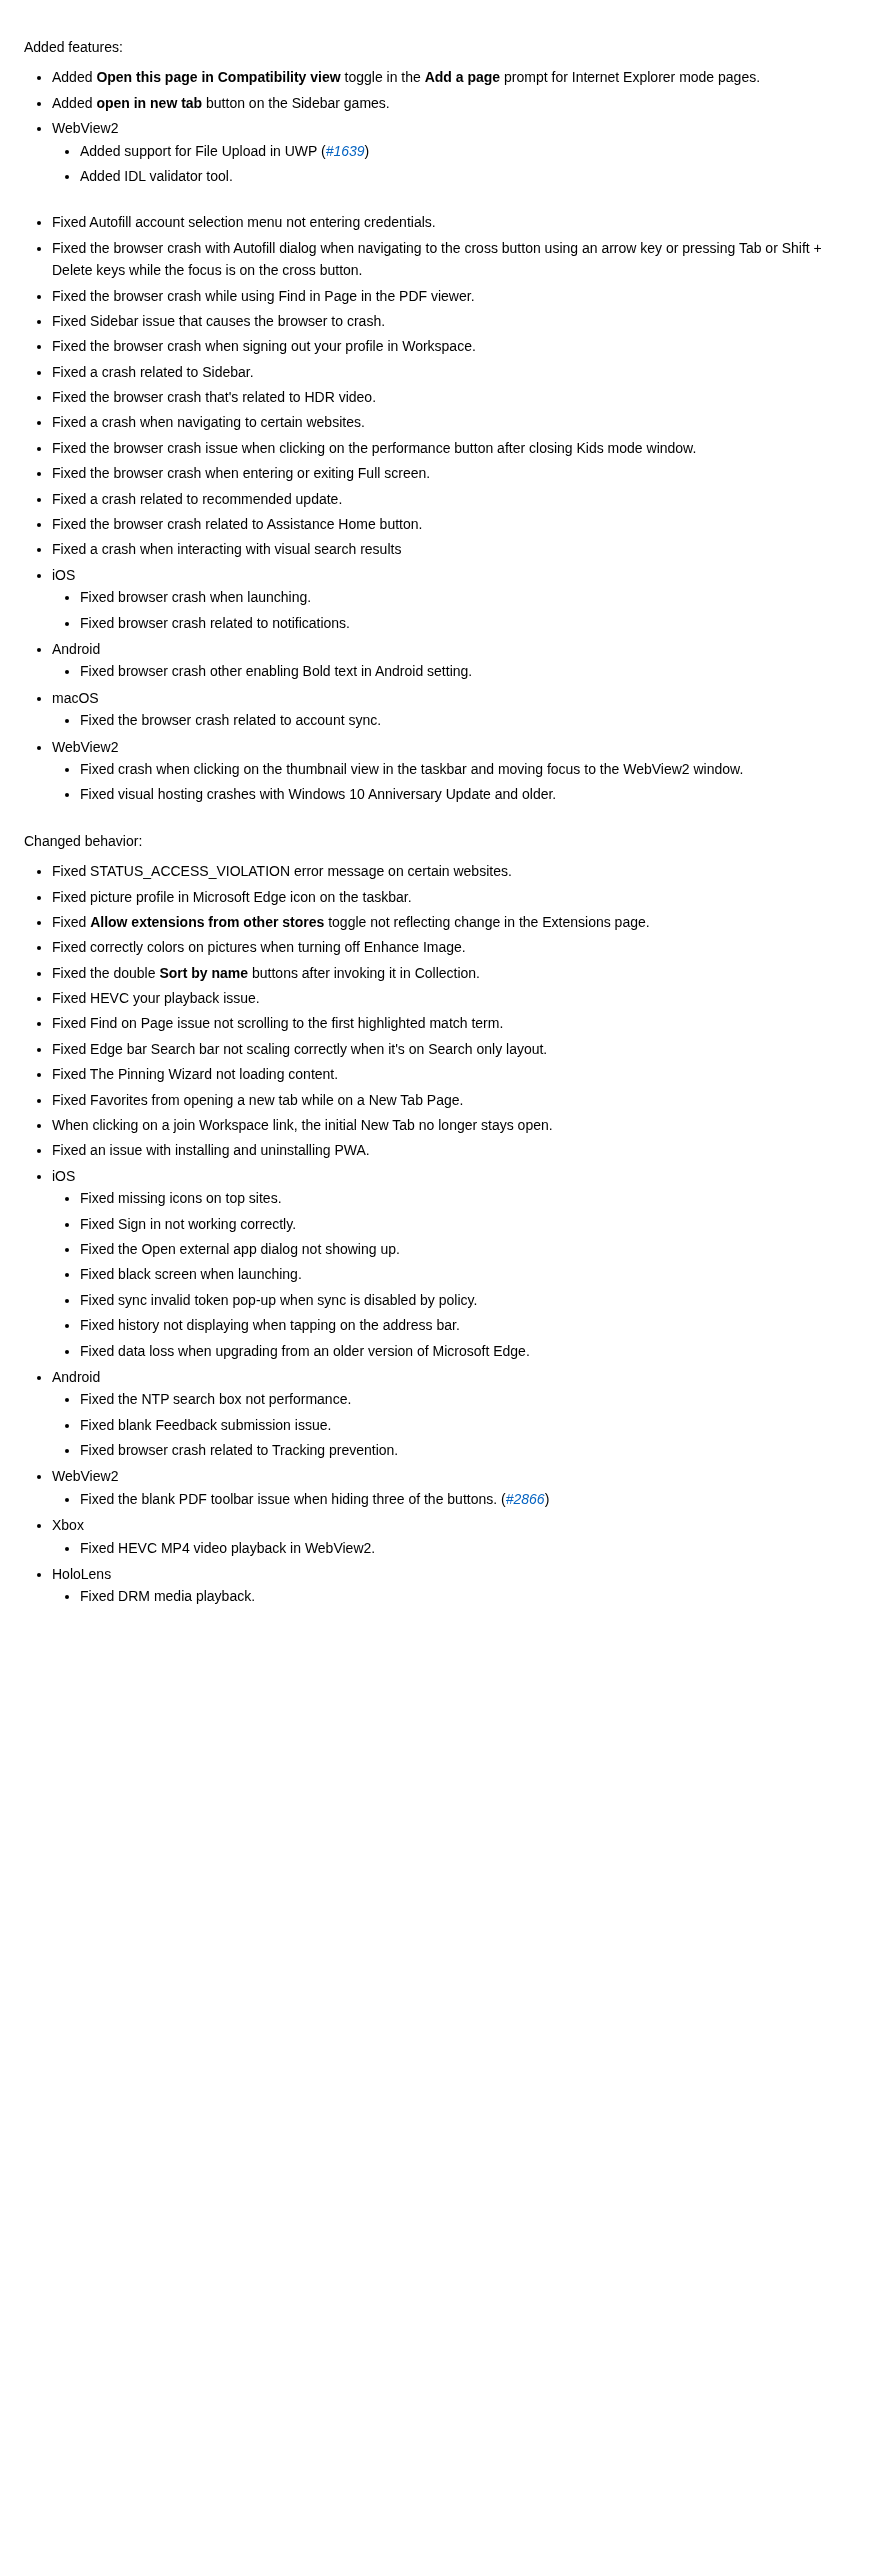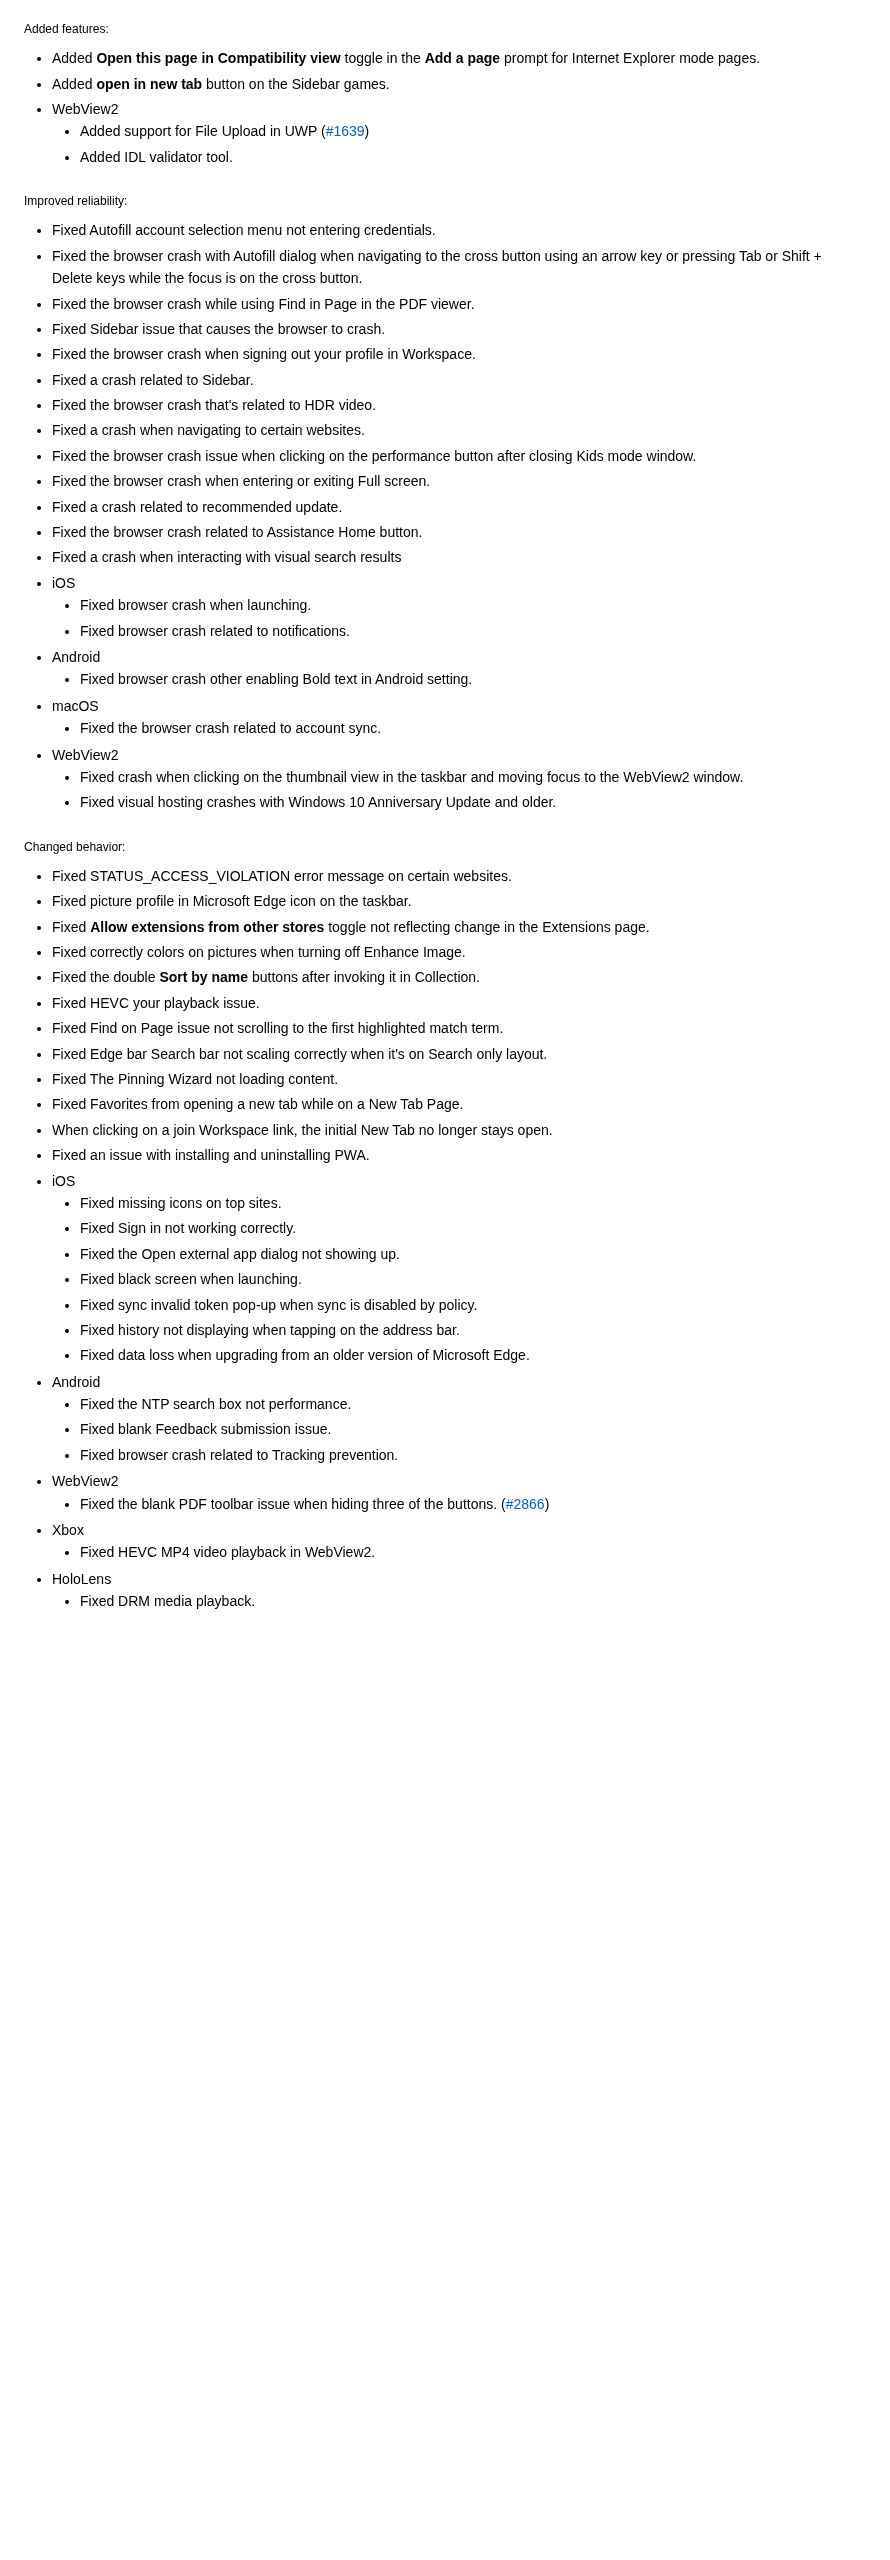--- a/index.html
+++ b/index.html
@@ -10,39 +10,41 @@
     body {
       font-family: -apple-system, BlinkMacSystemFont, 'Segoe UI', Arial, sans-serif;
       font-size: 14px;
       line-height: 1.6;
       color: #000;
       background: #fff;
       padding: 20px 24px;
       width: 890px;
     }
     .section-header {
-      font-size: 12px;
+      font-size: 14px;
       font-weight: 400;
       margin-bottom: 8px;
+      margin-top: 16px;
     }
     ul {
       list-style: disc;
       padding-left: 28px;
       margin-bottom: 4px;
     }
     ul ul {
       list-style: disc;
       padding-left: 28px;
     }
     li {
       margin-bottom: 3px;
     }
     a {
       color: #0563C1;
       text-decoration: none;
+      font-style: italic;
     }
     .section-gap {
       margin-top: 24px;
     }
   </style>
 </head>
 <body>
 
 <div id="root">
     <div>
@@ -50,21 +52,20 @@
       <ul>
         <li><span>Added <strong>Open this page in Compatibility view</strong> toggle in the <strong>Add a page</strong> prompt for Internet Explorer mode pages.</span></li>
         <li><span>Added <strong>open in new tab</strong> button on the Sidebar games.</span></li>
         <li>WebView2<ul>
             <li><span>Added support for File Upload in UWP (<a href="#">#1639</a>)</span></li>
             <li>Added IDL validator tool.</li>
           </ul></li>
       </ul>
     </div>
     <div class="section-gap">
-      <p class="section-header">Improved reliability:</p>
       <ul>
         <li>Fixed Autofill account selection menu not entering credentials.</li>
         <li>Fixed the browser crash with Autofill dialog when navigating to the cross button using an arrow key or pressing Tab or Shift + Delete keys while the focus is on the cross button.</li>
         <li>Fixed the browser crash while using Find in Page in the PDF viewer.</li>
         <li>Fixed Sidebar issue that causes the browser to crash.</li>
         <li>Fixed the browser crash when signing out your profile in Workspace.</li>
         <li>Fixed a crash related to Sidebar.</li>
         <li>Fixed the browser crash that's related to HDR video.</li>
         <li>Fixed a crash when navigating to certain websites.</li>
         <li>Fixed the browser crash issue when clicking on the performance button after closing Kids mode window.</li>

